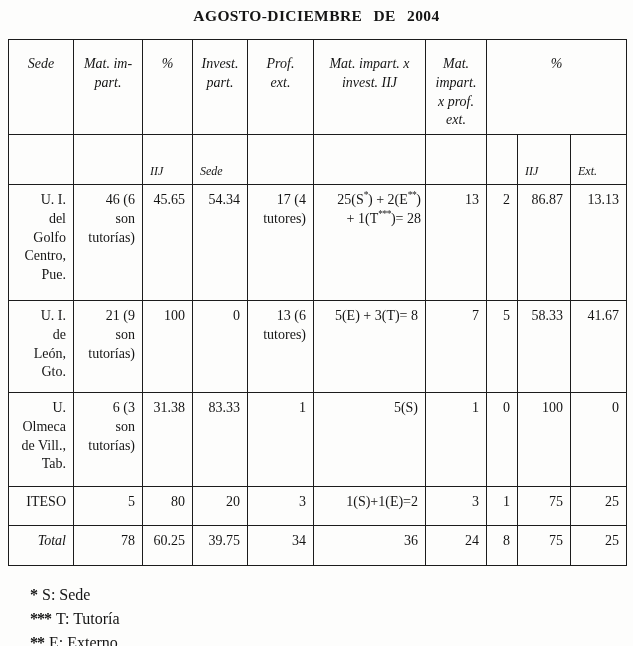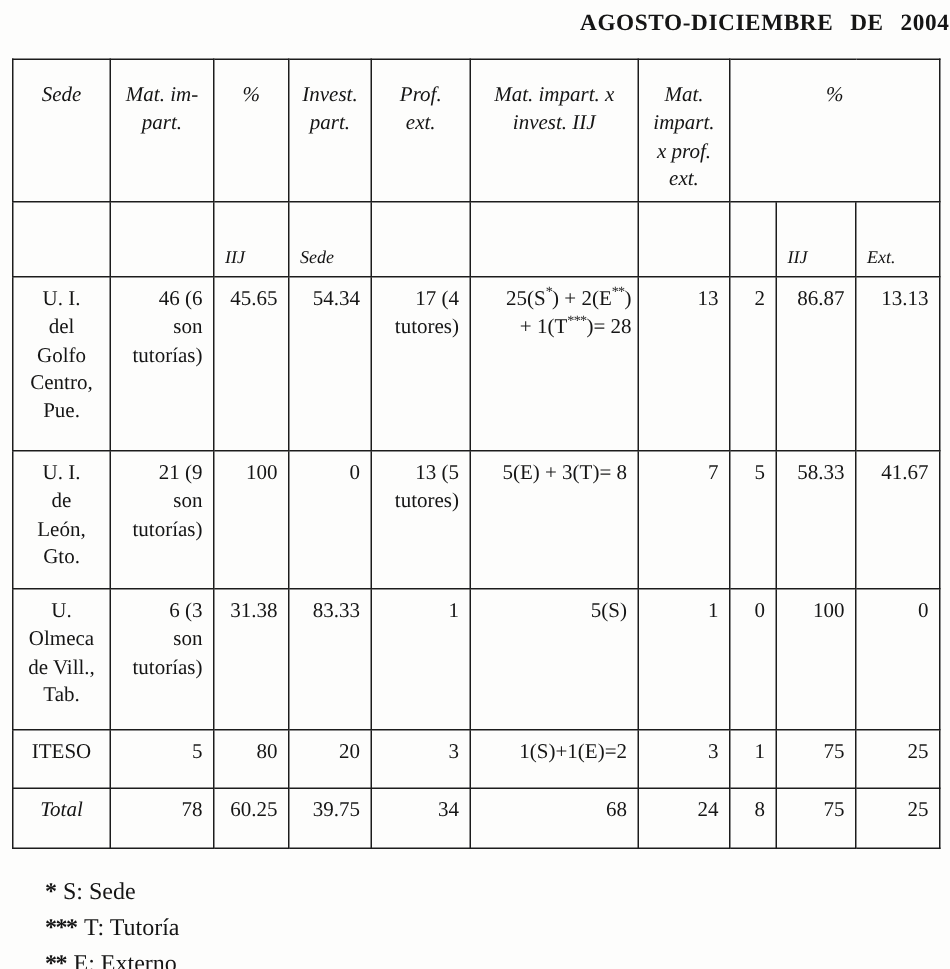--- a/index.html
+++ b/index.html
@@ -9,21 +9,21 @@
     width: 633px;
     height: 646px;
     font-family: "Liberation Serif", "DejaVu Serif", serif;
     color: #151515;
     -webkit-font-smoothing: antialiased;
   }
   .page { position: relative; width: 633px; height: 646px; overflow: hidden; }
 
   .doc-title {
     margin-top: 7px;
-    text-align: right;
+    text-align: center;
     font-size: 15.5px;
     font-weight: bold;
     letter-spacing: 0.4px;
     word-spacing: 0.45em;
   }
 
   table.main {
     border-collapse: collapse;
     table-layout: fixed;
     width: 618px;
@@ -57,21 +57,21 @@
     font-size: 12px;
   }
   tr.srow { height: 50px; }
 
   tr.r1 { height: 116px; }
   tr.r2 { height: 92px; }
   tr.r3 { height: 94px; }
   tr.r4 { height: 39px; }
   tr.r5 { height: 40px; }
 
-  td.lab { text-align: center; }
+  td.lab { text-align: right; }
   td.fml { text-align: right; padding-left: 5px; padding-right: 4px; }
   td.total-label { font-style: italic; margin-top: 19px; }
   sup { font-size: 9.5px; line-height: 0; letter-spacing: -0.5px; }
 
   .footnotes {
     margin: 17px 0 0 30px;
     font-size: 16px;
     line-height: 1.5;
   }
   .fn-marker { font-weight: bold; letter-spacing: -1px; }
@@ -154,21 +154,21 @@
     <tr class="r2">
       <td class="lab">U. I.
 de
 León,
 Gto.</td>
       <td>21 (9
 son
 tutorías)</td>
       <td>100</td>
       <td>0</td>
-      <td>13 (5
+      <td>13 (6
 tutores)</td>
       <td>5(E) + 3(T)= 8</td>
       <td>7</td>
       <td>5</td>
       <td>58.33</td>
       <td>41.67</td>
     </tr>
 
     <tr class="r3">
       <td class="lab">U.
@@ -200,21 +200,21 @@
       <td>75</td>
       <td>25</td>
     </tr>
 
     <tr class="r5">
       <td class="lab total-label">Total</td>
       <td>78</td>
       <td>60.25</td>
       <td>39.75</td>
       <td>34</td>
-      <td>68</td>
+      <td>36</td>
       <td>24</td>
       <td>8</td>
       <td>75</td>
       <td>25</td>
     </tr>
   </tbody>
     </table>
 
   <div class="footnotes">
     <div>

